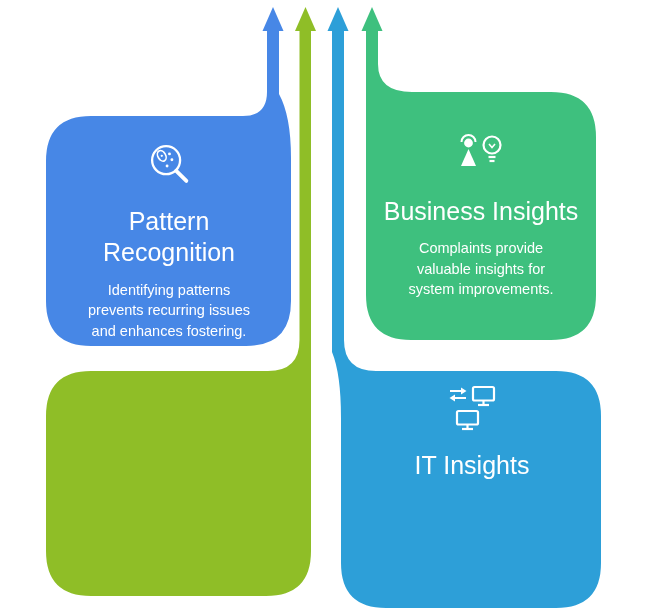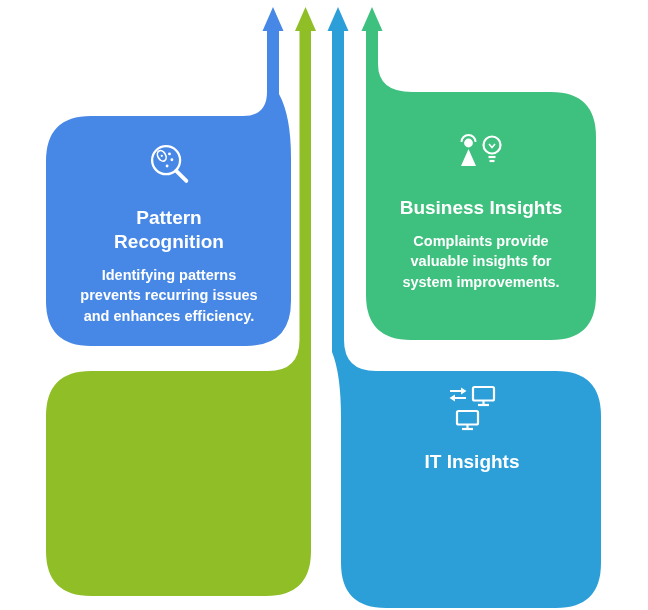--- a/index.html
+++ b/index.html
@@ -19,29 +19,29 @@
     text-align:center;
   }
   .card-icon-wrap {
     height:58px;
     display:flex;
     align-items:center;
     justify-content:center;
   }
   .card-title {
     margin-top:12px;
-    font-size:19px;
-    font-weight:700;
+    font-size:25px;
+    font-weight:400;
     line-height:1.25;
     white-space:pre-line;
   }
   .card-desc {
     margin-top:11px;
     font-size:14.5px;
-    font-weight:700;
+    font-weight:400;
     line-height:1.42;
     white-space:pre-line;
   }
   .pos-0 { left:54px;  top:136px; width:230px; }
   .pos-1 { left:368px; top:126px; width:226px; }
   .pos-2 { left:58px;  top:380px; width:242px; }
   .pos-3 { left:354px; top:380px; width:236px; }
 </style>
 </head>
 <body>
@@ -73,21 +73,21 @@
         <circle cx="30.5" cy="16.5" r="1.5" fill="#ffffff" stroke="none"></circle>
         <circle cx="33" cy="22.5" r="1.5" fill="#ffffff" stroke="none"></circle>
         <circle cx="28" cy="29" r="1.5" fill="#ffffff" stroke="none"></circle>
         <line x1="37.5" y1="34" x2="48" y2="44.5" stroke-width="4" stroke-linecap="round"></line>
       </svg>
     </div>
     <div class="card-title">Pattern
 Recognition</div>
     <div class="card-desc">Identifying patterns
 prevents recurring issues
-and enhances efficiency.</div>
+and enhances fostering.</div>
   </div>
 
   <div class="card-content pos-1">
     <div class="card-icon-wrap">
       <svg width="60" height="48" viewBox="0 0 60 48" fill="none" stroke="#ffffff">
         <path d="M10.5 11 a7 7 0 0 1 14 0" stroke-width="2"></path>
         <circle cx="17.5" cy="12" r="4.4" fill="#ffffff" stroke="none"></circle>
         <path d="M17.5 18 L10 35 L25 35 Z" fill="#ffffff" stroke="none"></path>
         <circle cx="41" cy="14" r="8.5" stroke-width="2.2"></circle>
         <path d="M38 13 l3 3.5 l3 -3.5" stroke-width="1.6"></path>

